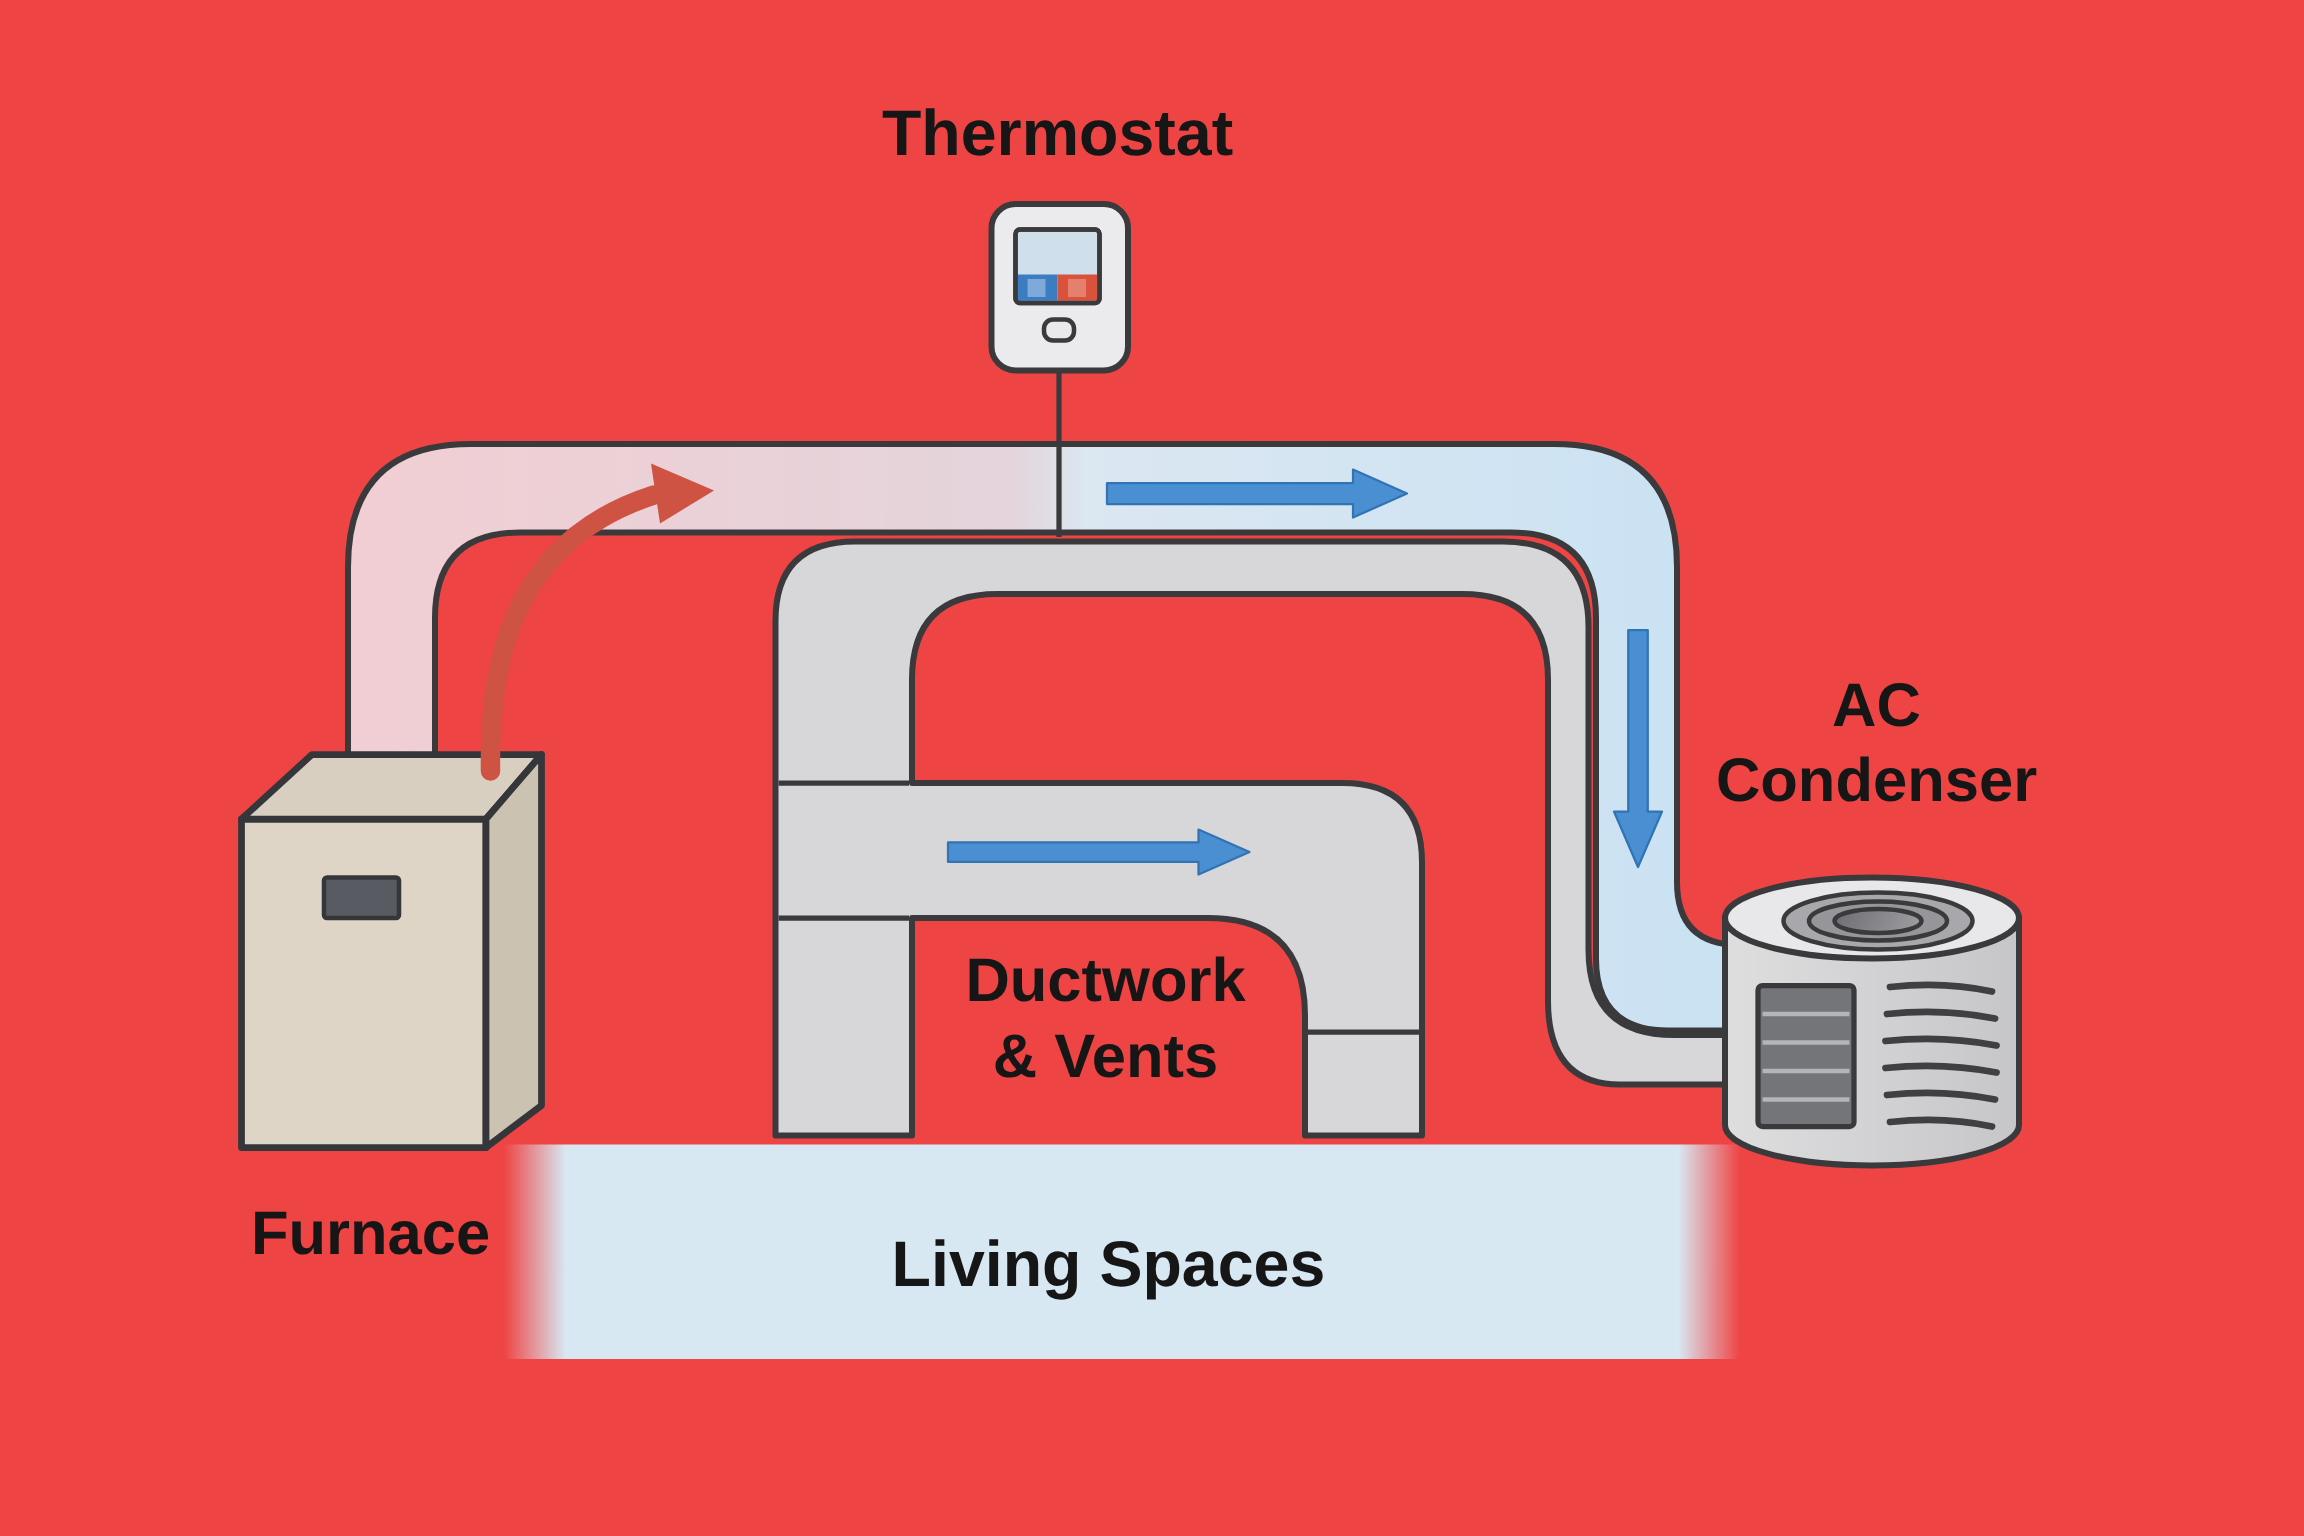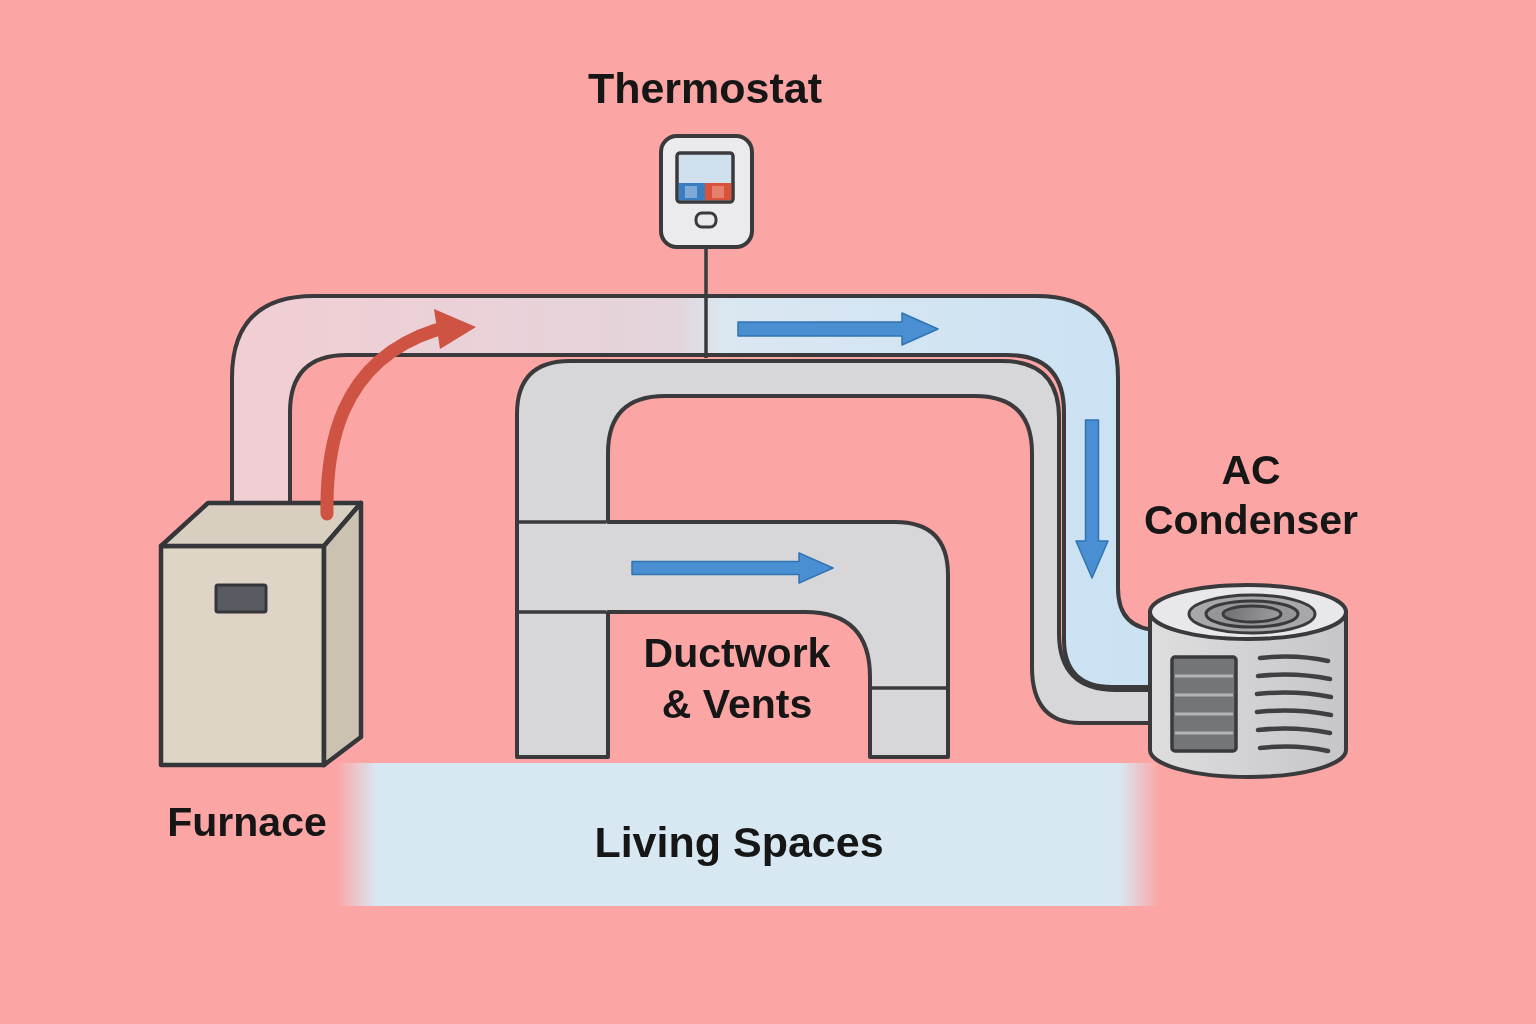--- a/index.html
+++ b/index.html
@@ -1,18 +1,18 @@
 <!DOCTYPE html>
 <html><head>
 <meta charset="utf-8">
 <style>
   html,body{margin:0;padding:0;background:#e9e9e9;}
   .stage{
     width:1536px;height:1024px;position:relative;overflow:hidden;
-    background:#fca5a5;
+    background:#ef4444;
     font-family:"Liberation Sans", sans-serif;
   }
   svg{display:block;}
   text{
     font-family:"Liberation Sans", sans-serif;
     font-weight:600;
     fill:#161616;
   }
   .lbl{font-size:41px;}
   .lbl-big{font-size:43px;}

